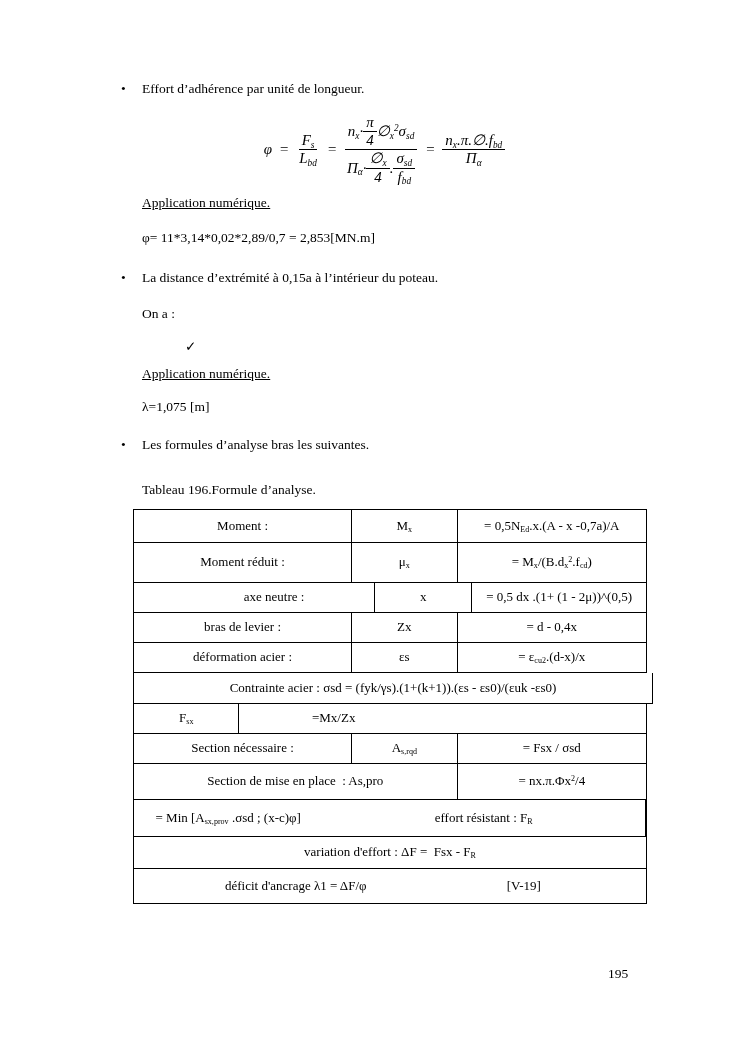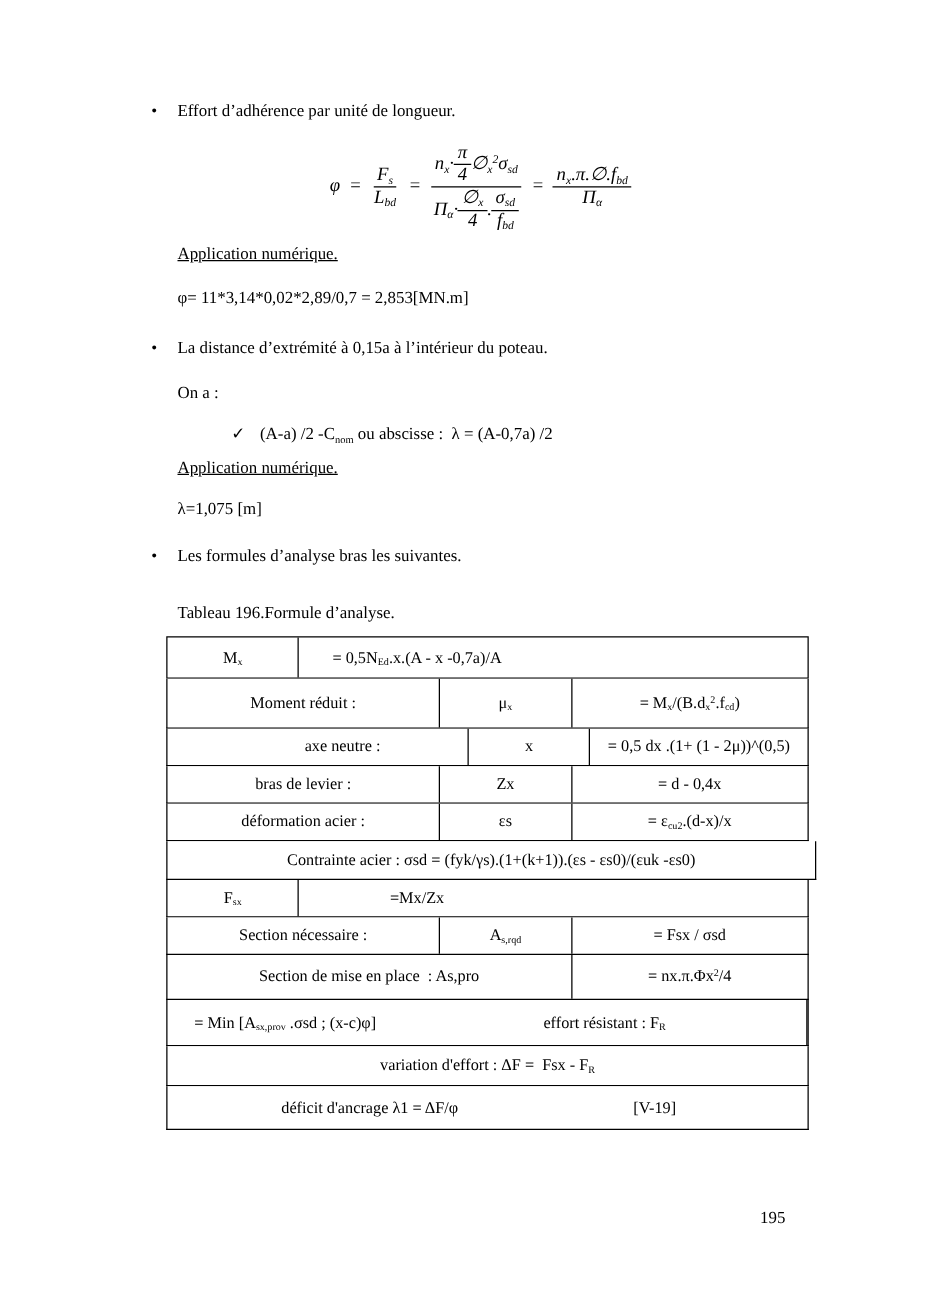--- a/index.html
+++ b/index.html
@@ -119,44 +119,46 @@
 
   <div class="bullet-item" style="margin-top:23px;">
     <span class="bullet-glyph">•</span>
     <span class="t">La distance d’extrémité à 0,15a à l’intérieur du poteau.</span>
   </div>
 
   <div class="para" style="margin-top:19px;">On a :</div>
 
   <div class="check-line" style="margin-top:17px;">
     <span class="check-glyph">✓</span>
-    <span class="t"><span>(A-a) /2 -C</span><sub>nom</sub><span> ou abscisse :  λ = (A-0,7a) /2</span></span>
   </div>
 
   <div class="para underlined" style="margin-top:10px;">Application numérique.</div>
 
   <div class="para t" style="margin-top:16px;">λ=1,075 [m]</div>
 
   <div class="bullet-item" style="margin-top:21px;">
     <span class="bullet-glyph">•</span>
     <span class="t">Les formules d’analyse bras les suivantes.</span>
   </div>
 
   <div class="caption">Tableau 196.Formule d’analyse.</div>
 
   <div class="tbl">
     <div class="trow" style="min-height:34px;">
+      <div class="tcell c1">
+          <span class="t">Moment :</span>
+        </div>
       <div class="tcell c2">
           <span class="t"><span>M</span><sub>x</sub></span>
         </div>
       <div class="tcell c3">
           <span class="t"><span>= 0,5N</span><sub>Ed</sub><span>.x.(A - x -0,7a)/A</span></span>
         </div>
     </div>
-    <div class="trow" style="min-height:40px;">
+    <div class="trow" style="min-height:40px;justify-content:flex-end;">
       <div class="tcell c1">
           <span class="t">Moment réduit :</span>
         </div>
       <div class="tcell c2">
           <span class="t"><span>μ</span><sub>x</sub></span>
         </div>
       <div class="tcell c3">
           <span class="t"><span>= M</span><sub>x</sub><span>/(B.d</span><sub>x</sub><sup>2</sup><span>.f</span><sub>cd</sub><span>)</span></span>
         </div>
     </div>

